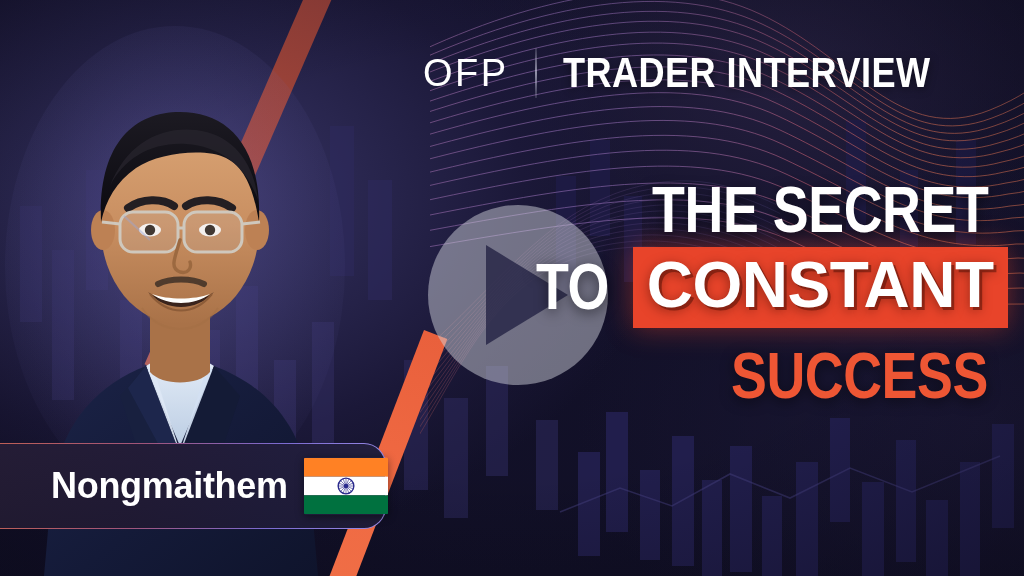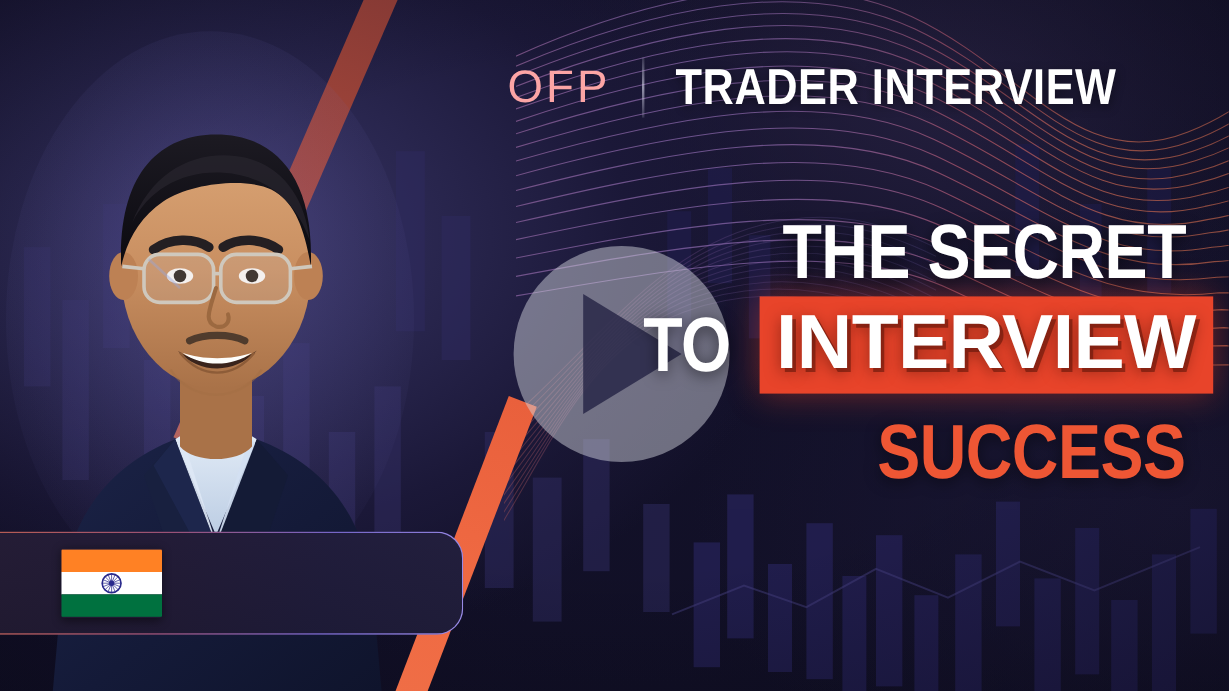--- a/index.html
+++ b/index.html
@@ -75,21 +75,21 @@
     border-left:82px solid #262445;
     opacity:.82;
   }
 
   
   .header{
     position:absolute;left:423px;top:47px;
     display:flex;align-items:center;gap:26px;height:52px;
   }
   .logo{
-    color:#fca5a5;
+    color:#ffffff;
     font-size:38px;
     font-weight:300;
     letter-spacing:2.5px;
     line-height:1;
     font-family:"Liberation Sans",sans-serif;
   }
   .divider{
     width:2px;height:50px;
     background:linear-gradient(180deg,rgba(210,210,230,.15),rgba(210,210,230,.65),rgba(210,210,230,.15));
   }
@@ -383,29 +383,30 @@
     <div class="header-title">TRADER INTERVIEW</div>
   </div>
 
   <div class="headline">
     <div class="hl-line hl-line1">
       <span class="hl-word right-o">THE SECRET</span>
     </div>
     <div class="hl-line hl-line2">
       <span class="hl-word left-o">TO</span>
       <span class="hl-hl-box">
-        <span class="hl-word">INTERVIEW</span>
+        <span class="hl-word">CONSTANT</span>
       </span>
     </div>
     <div class="hl-line hl-line3">
       <span class="hl-word hl-success right-o">SUCCESS</span>
     </div>
   </div>
 
   <div class="name-badge">
+    <div class="name-text">Nongmaithem</div>
     <div class="flag">
       <svg viewBox="0 0 90 60">
         <rect x="0" y="0" width="90" height="20" fill="#FF8124"></rect>
         <rect x="0" y="20" width="90" height="20" fill="#FFFFFF"></rect>
         <rect x="0" y="40" width="90" height="20" fill="#00713F"></rect>
         <g transform="translate(45,30)">
           <circle r="8.4" fill="none" stroke="#2A2A8C" stroke-width="1.5"></circle>
           <circle r="2.4" fill="#2A2A8C"></circle>
           <g stroke="#2A2A8C" stroke-width="0.65">
             <line x1="0" y1="-8.4" x2="0" y2="8.4"></line>

